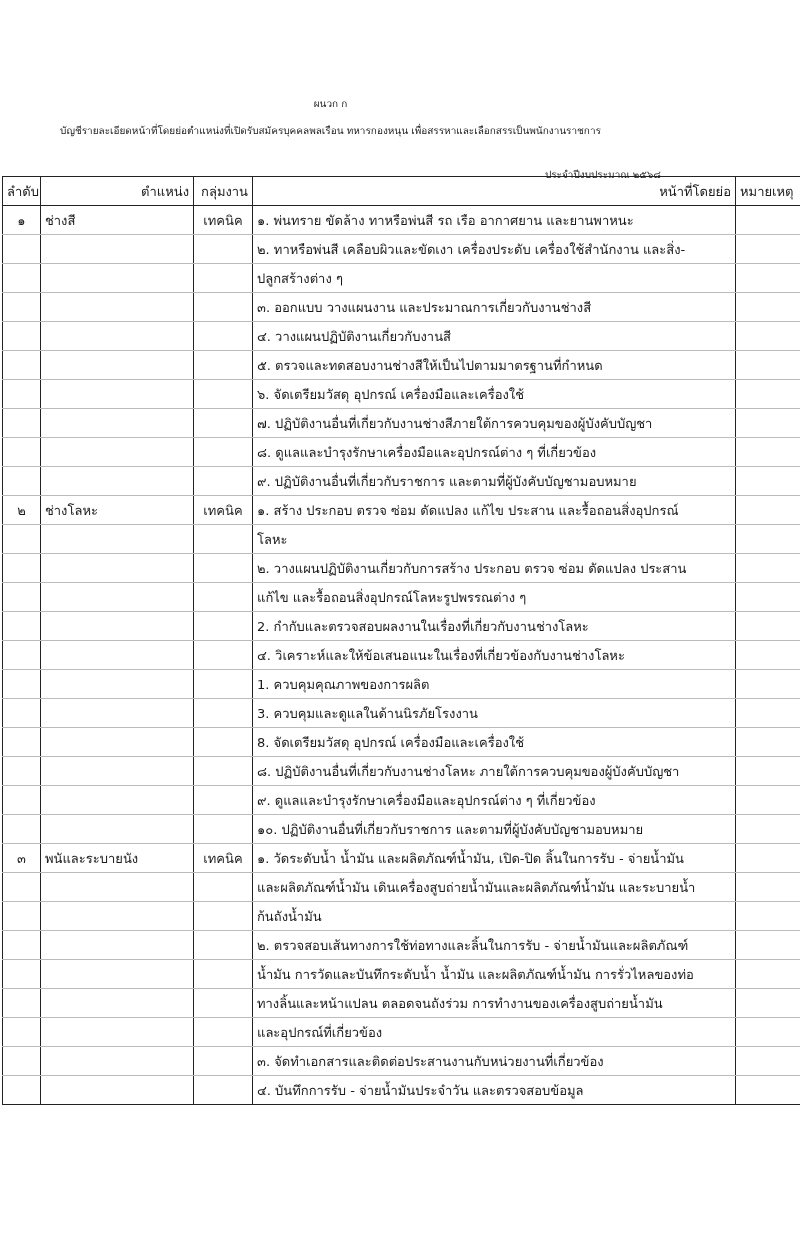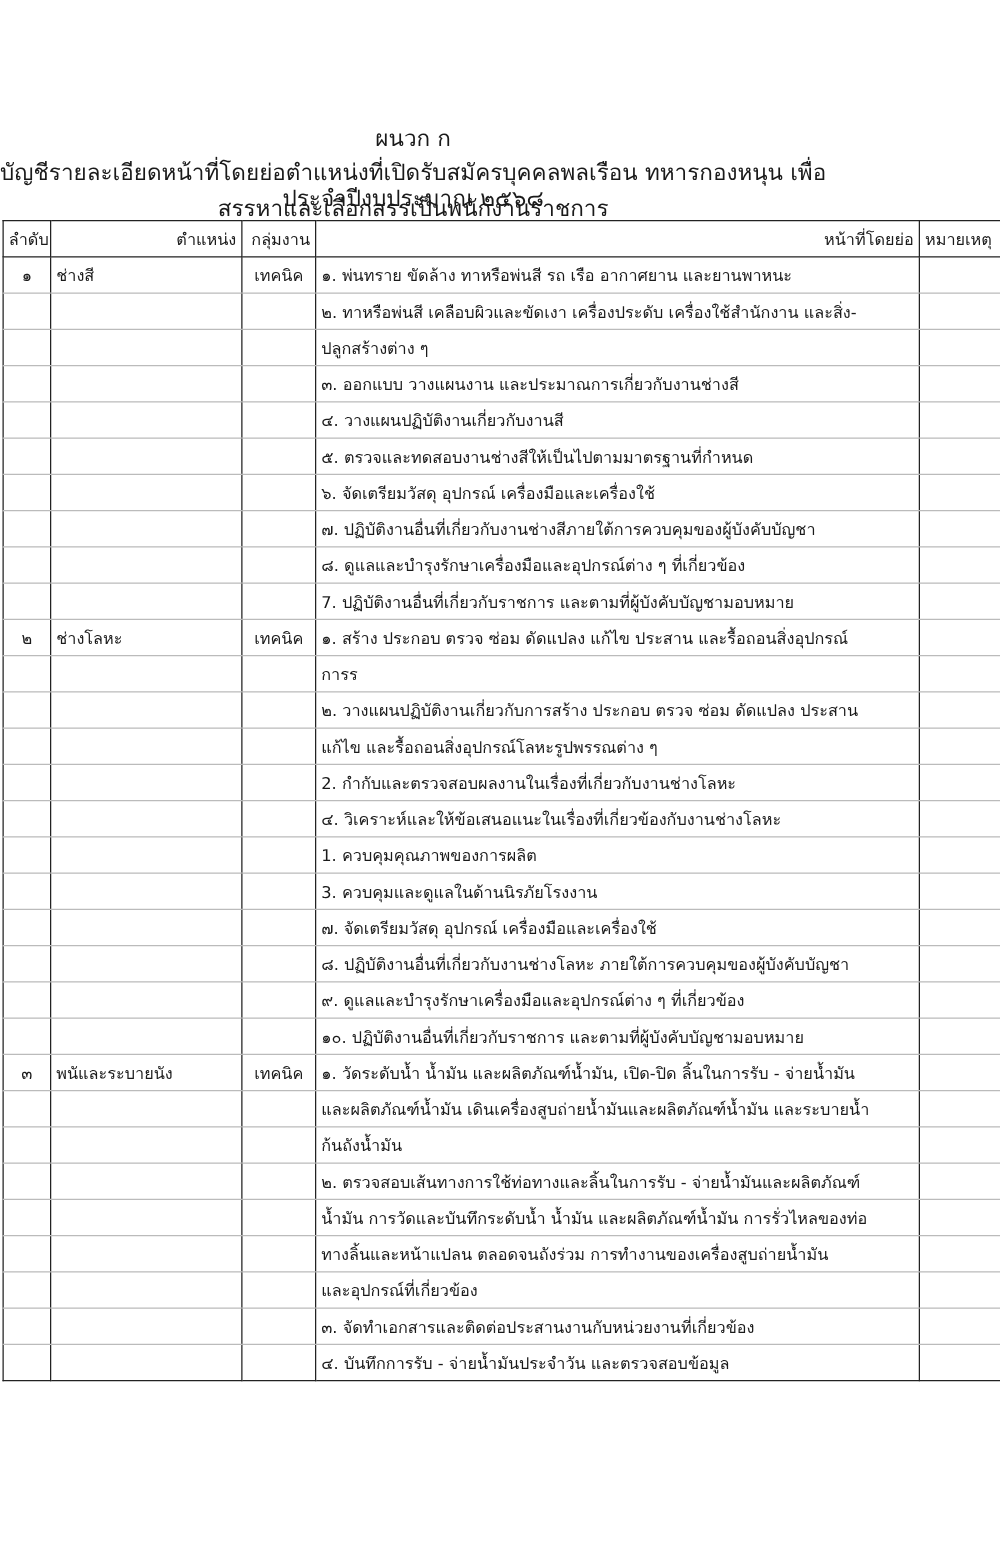--- a/index.html
+++ b/index.html
@@ -1,21 +1,21 @@
 <!DOCTYPE html>
 <html><head>
 <meta charset="utf-8">
 <style>
   html, body { margin:0; padding:0; background:#ffffff; }
   body { width:800px; height:1238px; position:relative; overflow:hidden;
          font-family:"DejaVu Sans", "Liberation Sans", sans-serif; color:#1a1a1a; }
-  .title { position:absolute; left:0; width:661px; text-align:center; font-size:18px; }
+  .title { position:absolute; left:0; width:661px; text-align:center; font-size:10px; }
   .t1 { top:96px; }
   .t2 { top:123px; }
-  .t3 { top:144px; }
+  .t3 { top:167px;text-align:right; }
   table { position:absolute; left:2px; top:176px; border-collapse:collapse; table-layout:fixed; width:830px; font-size:13px; }
   td, th { border-left:1.5px solid #222; border-right:1.5px solid #222; padding:0 4px; height:28px;
            vertical-align:middle; white-space:nowrap; overflow:hidden; }
   th { font-weight:normal; border-top:1.5px solid #222; border-bottom:1.5px solid #222; text-align:right; height:28px; }
   td { border-bottom:1px solid #bbb; }
   tr.group-start td { border-top:1.5px solid #222; }
   tr.last td { border-bottom:1.5px solid #222;margin-top:36px; }
   td.c-no { text-align:center; }
   td.c-grp { text-align:center; }
   col.w1 { width:38px; } col.w2 { width:153px; } col.w3 { width:59px; } col.w4 { width:483px; } col.w5 { width:97px; }
@@ -105,35 +105,35 @@
         <td class="c-no"></td>
         <td class="c-pos"></td>
         <td class="c-grp"></td>
         <td class="c-duty">๘. ดูแลและบำรุงรักษาเครื่องมือและอุปกรณ์ต่าง ๆ ที่เกี่ยวข้อง</td>
         <td class="c-rem"></td>
       </tr>
       <tr>
         <td class="c-no"></td>
         <td class="c-pos"></td>
         <td class="c-grp"></td>
-        <td class="c-duty">7. ปฏิบัติงานอื่นที่เกี่ยวกับราชการ และตามที่ผู้บังคับบัญชามอบหมาย</td>
+        <td class="c-duty">๙. ปฏิบัติงานอื่นที่เกี่ยวกับราชการ และตามที่ผู้บังคับบัญชามอบหมาย</td>
         <td class="c-rem"></td>
       </tr>
       <tr class="group-start">
         <td class="c-no">๒</td>
         <td class="c-pos">ช่างโลหะ</td>
         <td class="c-grp">เทคนิค</td>
         <td class="c-duty">๑. สร้าง ประกอบ ตรวจ ซ่อม ดัดแปลง แก้ไข ประสาน และรื้อถอนสิ่งอุปกรณ์</td>
         <td class="c-rem"></td>
       </tr>
       <tr>
         <td class="c-no"></td>
         <td class="c-pos"></td>
         <td class="c-grp"></td>
-        <td class="c-duty">การร</td>
+        <td class="c-duty">โลหะ</td>
         <td class="c-rem"></td>
       </tr>
       <tr>
         <td class="c-no"></td>
         <td class="c-pos"></td>
         <td class="c-grp"></td>
         <td class="c-duty">๒. วางแผนปฏิบัติงานเกี่ยวกับการสร้าง ประกอบ ตรวจ ซ่อม ดัดแปลง ประสาน</td>
         <td class="c-rem"></td>
       </tr>
       <tr>
@@ -168,21 +168,21 @@
         <td class="c-no"></td>
         <td class="c-pos"></td>
         <td class="c-grp"></td>
         <td class="c-duty">3. ควบคุมและดูแลในด้านนิรภัยโรงงาน</td>
         <td class="c-rem"></td>
       </tr>
       <tr>
         <td class="c-no"></td>
         <td class="c-pos"></td>
         <td class="c-grp"></td>
-        <td class="c-duty">๗. จัดเตรียมวัสดุ อุปกรณ์ เครื่องมือและเครื่องใช้</td>
+        <td class="c-duty">8. จัดเตรียมวัสดุ อุปกรณ์ เครื่องมือและเครื่องใช้</td>
         <td class="c-rem"></td>
       </tr>
       <tr>
         <td class="c-no"></td>
         <td class="c-pos"></td>
         <td class="c-grp"></td>
         <td class="c-duty">๘. ปฏิบัติงานอื่นที่เกี่ยวกับงานช่างโลหะ ภายใต้การควบคุมของผู้บังคับบัญชา</td>
         <td class="c-rem"></td>
       </tr>
       <tr>

